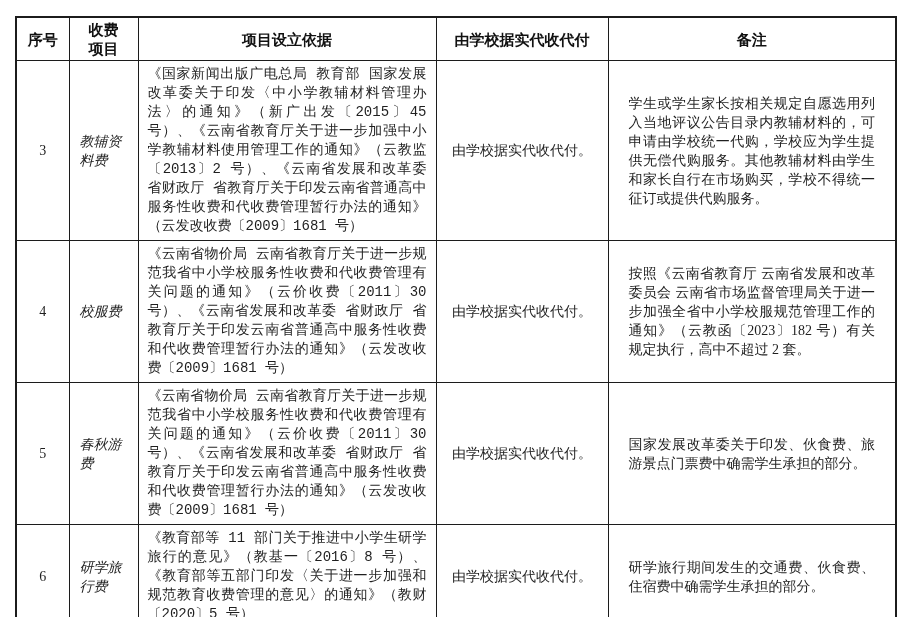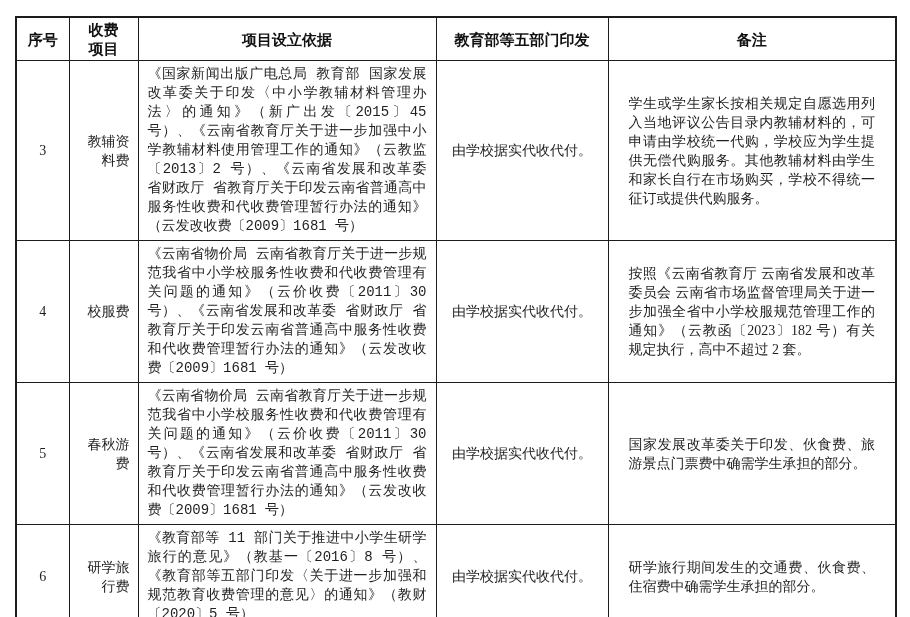--- a/index.html
+++ b/index.html
@@ -22,21 +22,21 @@
     box-sizing:border-box;
     word-break:break-all;
   }
   .fee-table th{
     font-family:"Liberation Sans","DejaVu Sans",sans-serif;
     font-weight:bold;font-size:15px;line-height:19px;
     text-align:center;padding:2px;color:#111;
   }
   th.th-item{padding:2px 13px;}
   td.c-num{text-align:center;}
-  td.c-item{text-align:right;padding:2px 8px 2px 10px;}
+  td.c-item{text-align:left;padding:2px 8px 2px 10px;font-style:italic;}
   td.c-basis{text-align:justify;text-justify:inter-character;padding:4px 9px;font-family:Liberation Mono, monospace;}
   td.c-method{text-align:center;padding:4px 10px;}
   td.c-note{text-align:justify;text-justify:inter-character;padding:4px 20px;}
   tr.h-row{height:42px;}
   tr.r3{height:170px;}
   tr.r4{height:138px;}
   tr.r5{height:140px;}
   tr.r6{height:102px;}
 </style>
 </head>
@@ -49,21 +49,21 @@
       <col style="width:69px">
       <col style="width:298px">
       <col style="width:172px">
       <col style="width:288px">
     </colgroup>
     <tbody>
       <tr class="h-row">
         <th>序号</th>
         <th class="th-item">收费项目</th>
         <th>项目设立依据</th>
-        <th>教育部等五部门印发</th>
+        <th>由学校据实代收代付</th>
         <th>备注</th>
       </tr>
 
       <tr class="r3">
         <td class="c-num">3</td>
         <td class="c-item">教辅资料费</td>
         <td class="c-basis">《国家新闻出版广电总局 教育部 国家发展改革委关于印发〈中小学教辅材料管理办法〉的通知》（新广出发〔2015〕45 号）、《云南省教育厅关于进一步加强中小学教辅材料使用管理工作的通知》（云教监〔2013〕2 号）、《云南省发展和改革委 省财政厅 省教育厅关于印发云南省普通高中服务性收费和代收费管理暂行办法的通知》（云发改收费〔2009〕1681 号）</td>
         <td class="c-method">由学校据实代收代付。</td>
         <td class="c-note">学生或学生家长按相关规定自愿选用列入当地评议公告目录内教辅材料的，可申请由学校统一代购，学校应为学生提供无偿代购服务。其他教辅材料由学生和家长自行在市场购买，学校不得统一征订或提供代购服务。</td>
       </tr>

